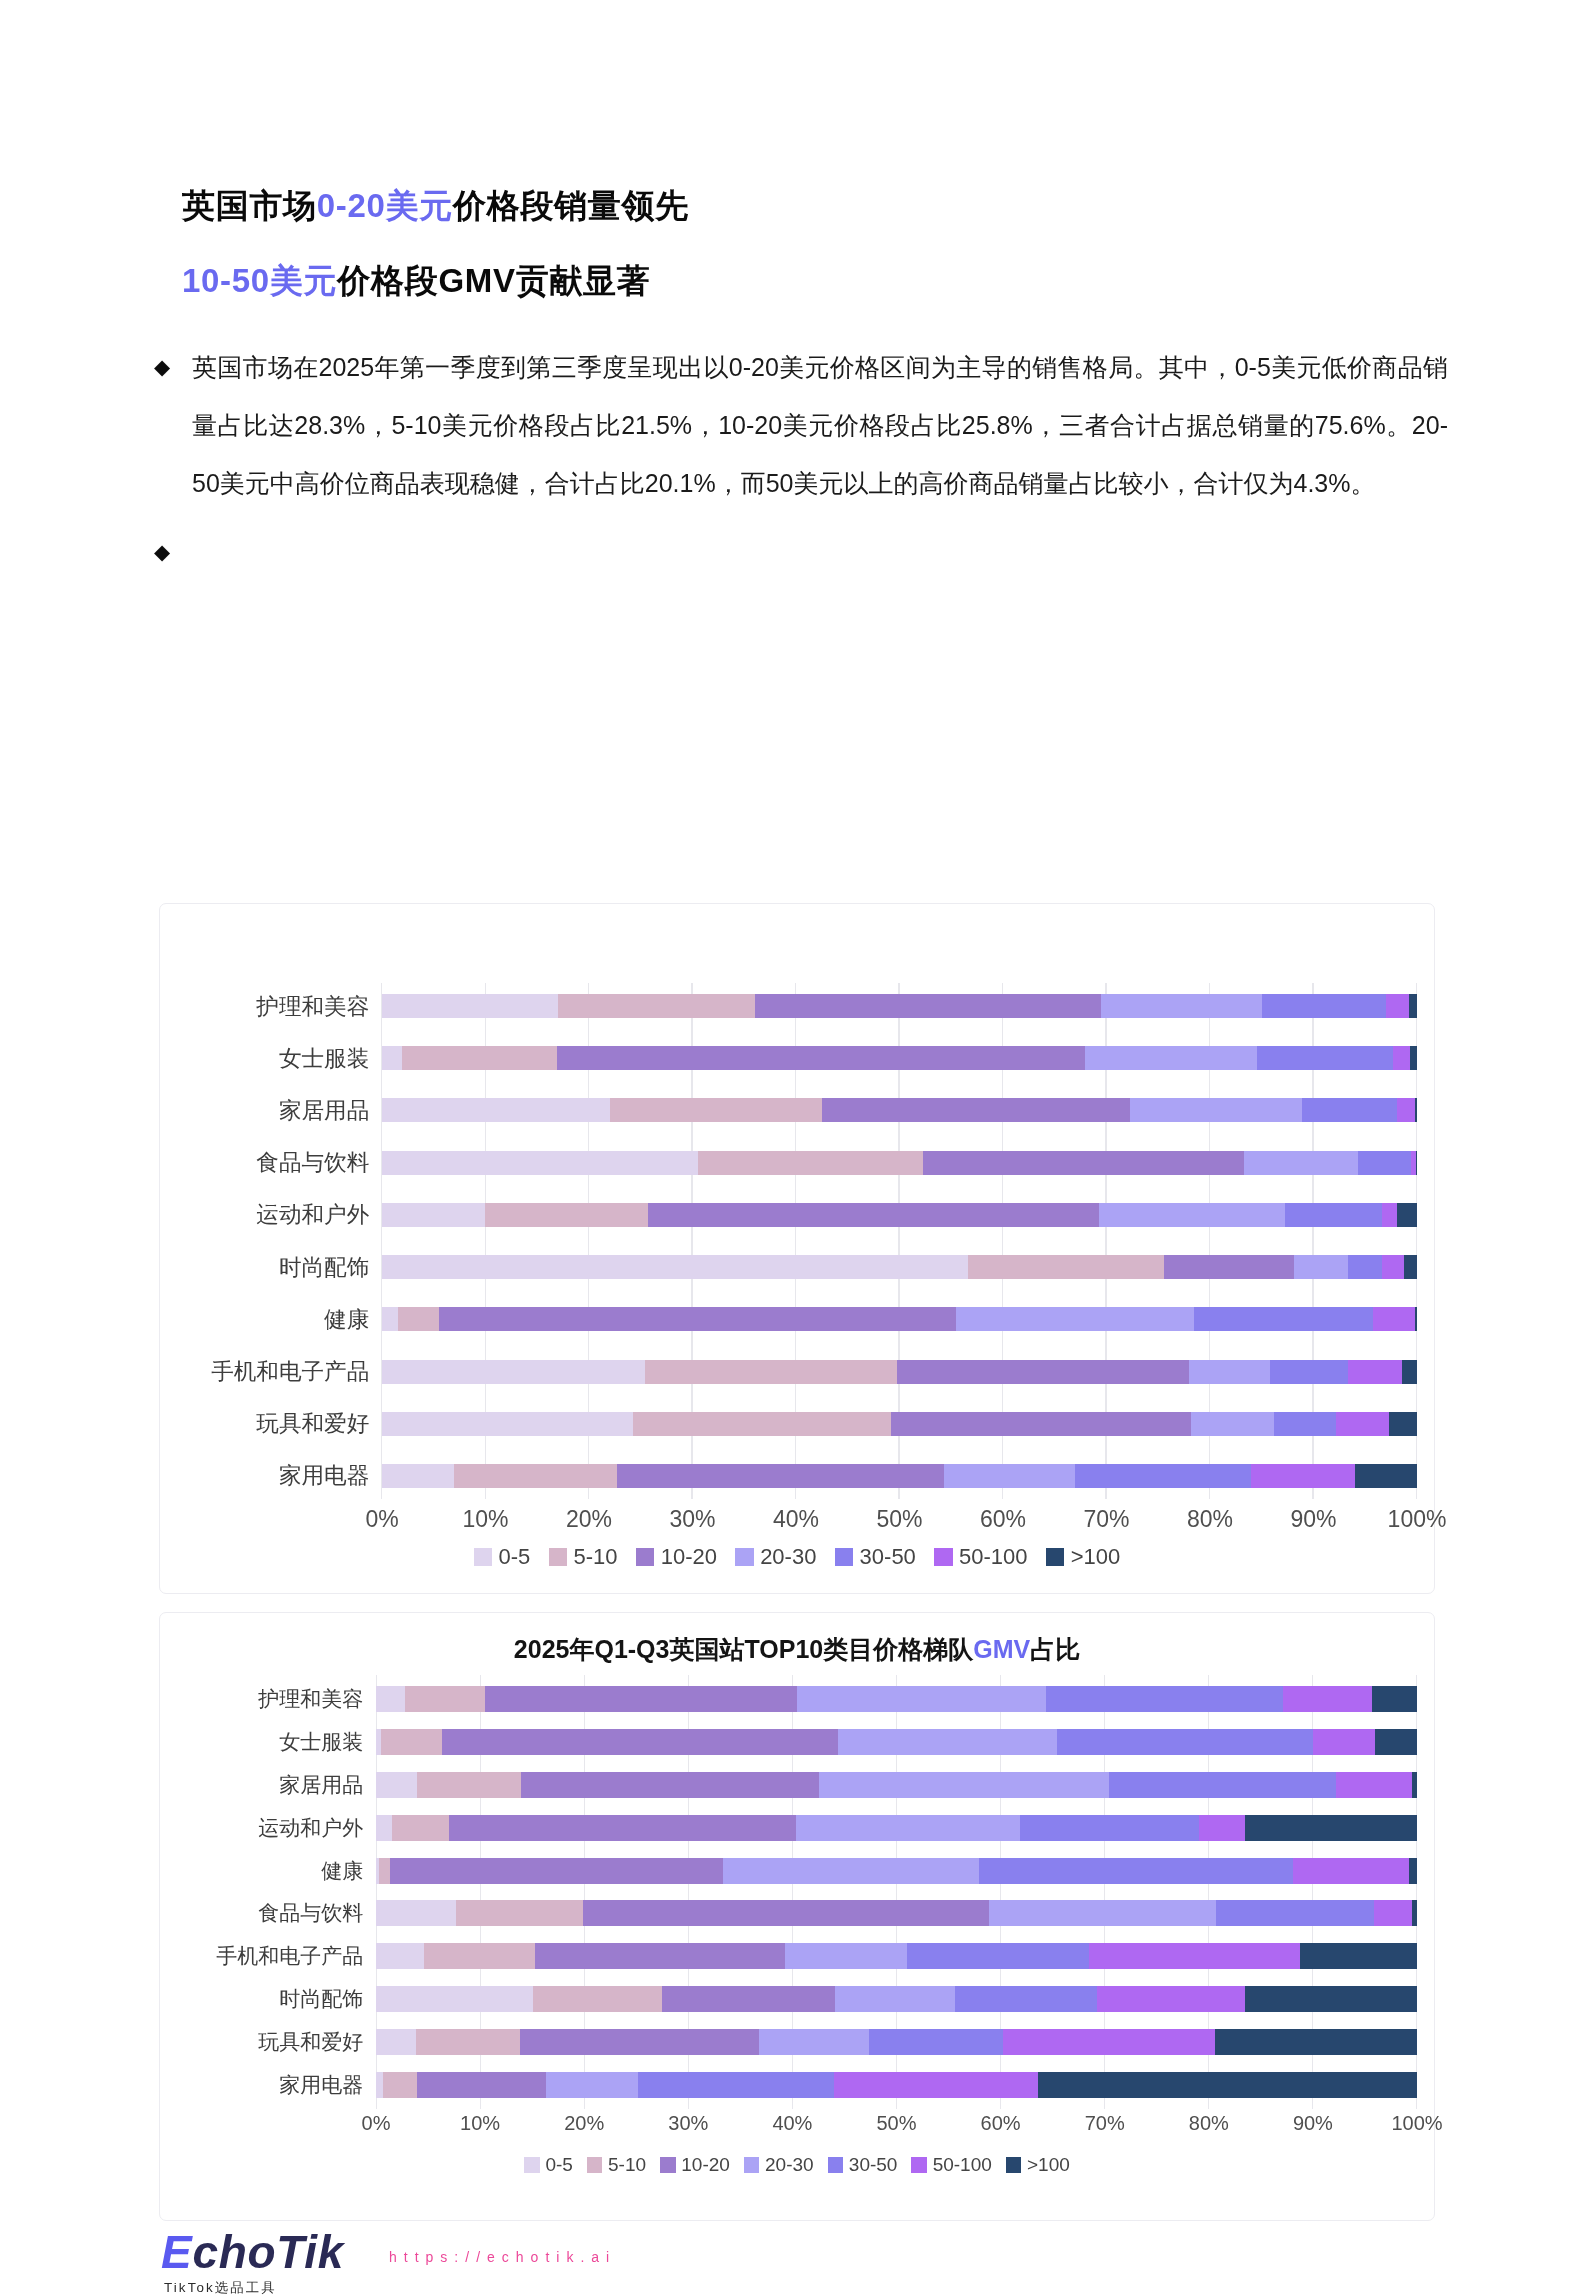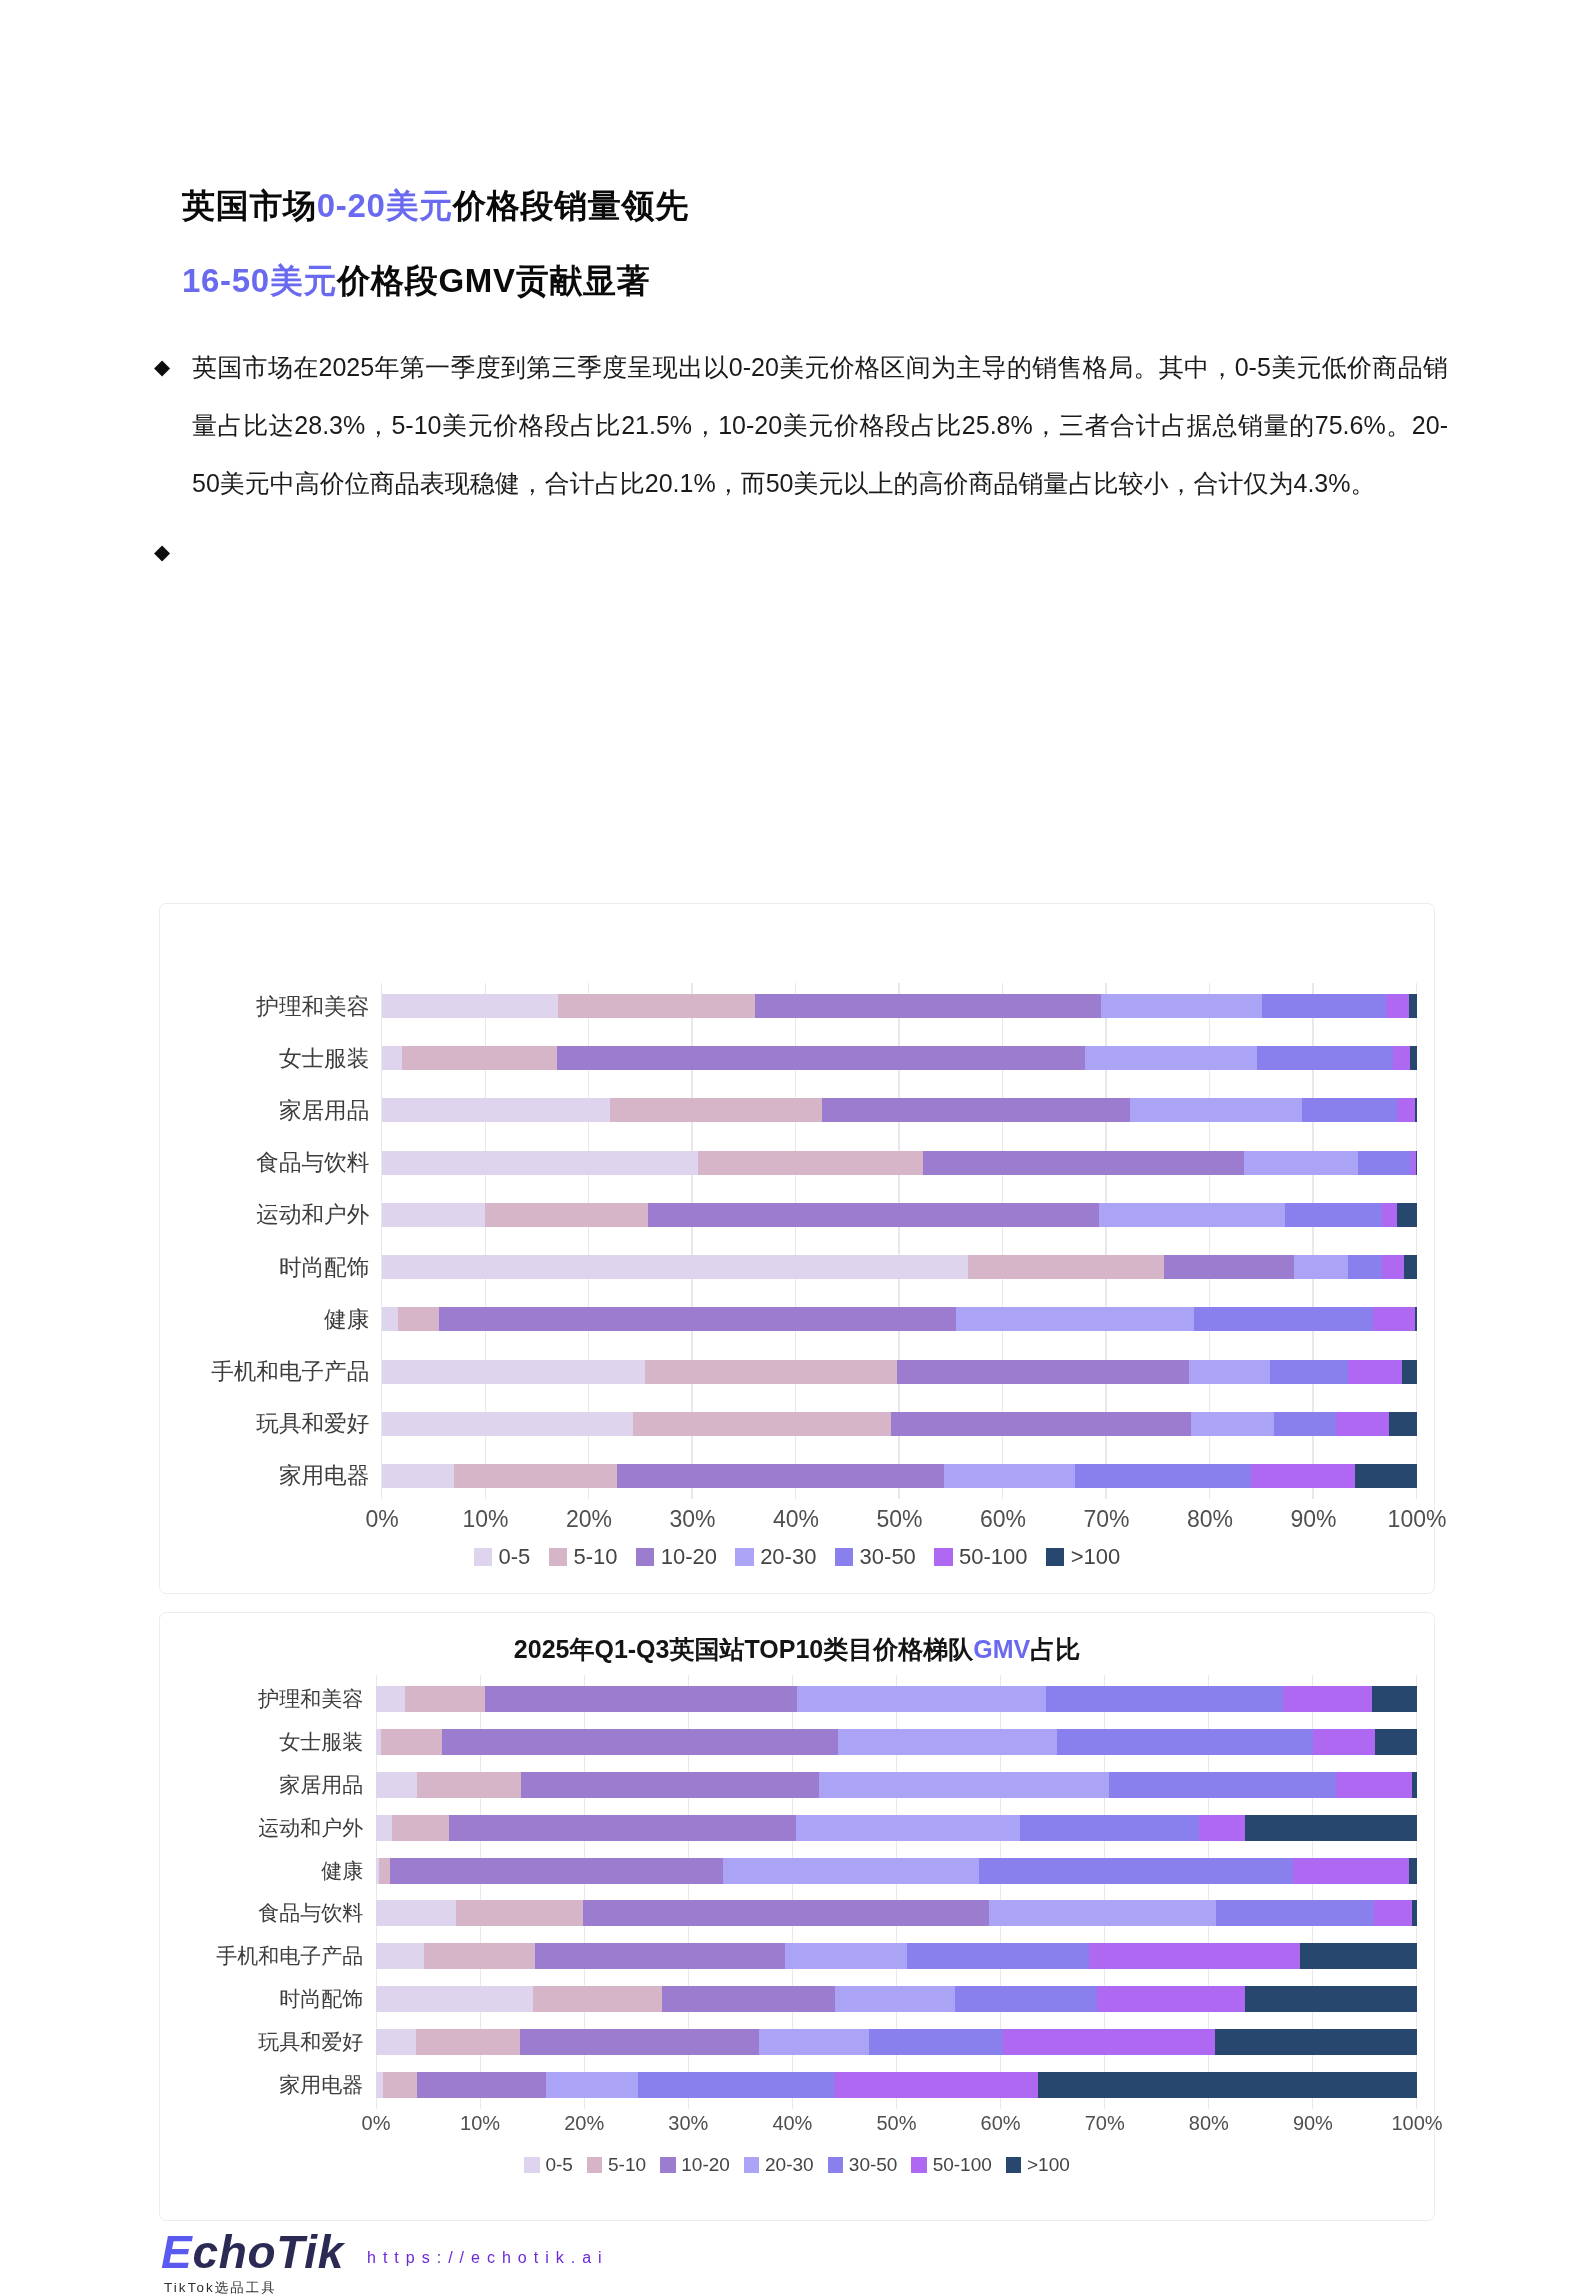--- a/index.html
+++ b/index.html
@@ -56,30 +56,30 @@
   #chart1 .lg-item{font-size:22px;gap:6.4px;}
   #chart2 .lg-item{font-size:19px;gap:5.7px;}
   .lg-swatch{display:inline-block;flex:none;}
   #chart1 .lg-swatch{width:18.4px;height:18.4px;}
   #chart2 .lg-swatch{width:15.5px;height:15.5px;}
 
   
   .footer-logo{position:absolute;left:161px;top:2225px;font-style:italic;font-weight:800;font-size:46px;color:#2a2a55;letter-spacing:0.7px;}
   .footer-logo .logo-e{color:#5a5af0;}
   .footer-tagline{position:absolute;left:164px;top:2279px;font-size:13.4px;color:#2b2b2b;letter-spacing:2.1px;}
-  .footer-url{position:absolute;left:367px;top:2249px;font-size:16px;color:#6d28d9;letter-spacing:7px;}
+  .footer-url{position:absolute;left:389px;top:2249px;font-size:14px;color:#ec4899;letter-spacing:7px;}
 </style>
 </head>
 <body>
 
 <div class="page">
 
   <div class="title">
     <div><span>英国市场</span><span class="accent">0-20美元</span><span>价格段销量领先</span></div>
-    <div><span class="accent">16-50美元</span><span>价格段GMV贡献显著</span></div>
+    <div><span class="accent">10-50美元</span><span>价格段GMV贡献显著</span></div>
   </div>
 
   <div class="bullets">
     <div class="bullet-para">
       <span class="bullet">◆</span>
       <span>英国市场在2025年第一季度到第三季度呈现出以0-20美元价格区间为主导的销售格局。其中，0-5美元低价商品销量占比达28.3%，5-10美元价格段占比21.5%，10-20美元价格段占比25.8%，三者合计占据总销量的75.6%。20-50美元中高价位商品表现稳健，合计占比20.1%，而50美元以上的高价商品销量占比较小，合计仅为4.3%。</span>
     </div>
     <div class="bullet-para">
       <span class="bullet">◆</span>
     </div>

